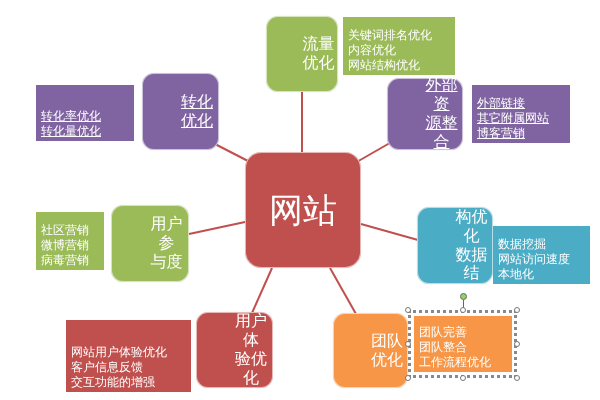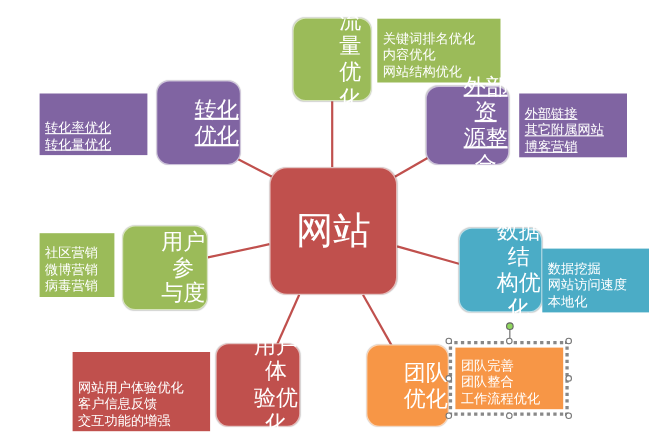--- a/index.html
+++ b/index.html
@@ -15,21 +15,21 @@
     display: flex; flex-direction: column; align-items: center; justify-content: center;
     text-align: center; line-height: 1.18;
     border: 1px solid rgba(255,255,255,0.6);
     box-shadow: 0 0 1px rgba(0,0,0,0.2);
   }
   .node span { display: block; }
   .center {
     left: 245px; top: 152px; width: 116px; height: 116px;
     background: #c0504d; font-size: 34px; border-radius: 16px;
   }
-  .sat { font-size: 20px; padding-left: 33px; }
+  .sat { font-size: 16px; padding-left: 33px; }
   .note {
     position: absolute; box-sizing: border-box; color: #fff;
     font-size: 12px; line-height: 1.25; padding: 2px 5px;
     display: flex; flex-direction: column; justify-content: flex-end;
   }
   .note span { display: block; white-space: nowrap; }
   .green { background: #9bbb59; }
   .purple { background: #8064a2; text-decoration: underline; }
   .teal { background: #4bacc6; }
   .red { background: #c0504d; }
@@ -81,22 +81,22 @@
   <span>外部资</span>
   <span>源整合</span>
 </div>
 <div class="note purple" style="left:472px;top:85px;width:98px;height:58px;">
   <span>外部链接</span>
   <span>其它附属网站</span>
   <span>博客营销</span>
 </div>
 
 <div class="node sat teal" style="left:417px;top:207px;width:76px;height:77px;">
+  <span>构优化</span>
   <span>数据结</span>
-  <span>构优化</span>
 </div>
 <div class="note teal" style="left:493px;top:226px;width:97px;height:58px;">
   <span>数据挖掘</span>
   <span>网站访问速度</span>
   <span>本地化</span>
 </div>
 
 <div class="node sat orange" style="left:333px;top:313px;width:75px;height:75px;">
   <span>团队</span>
   <span>优化</span>

